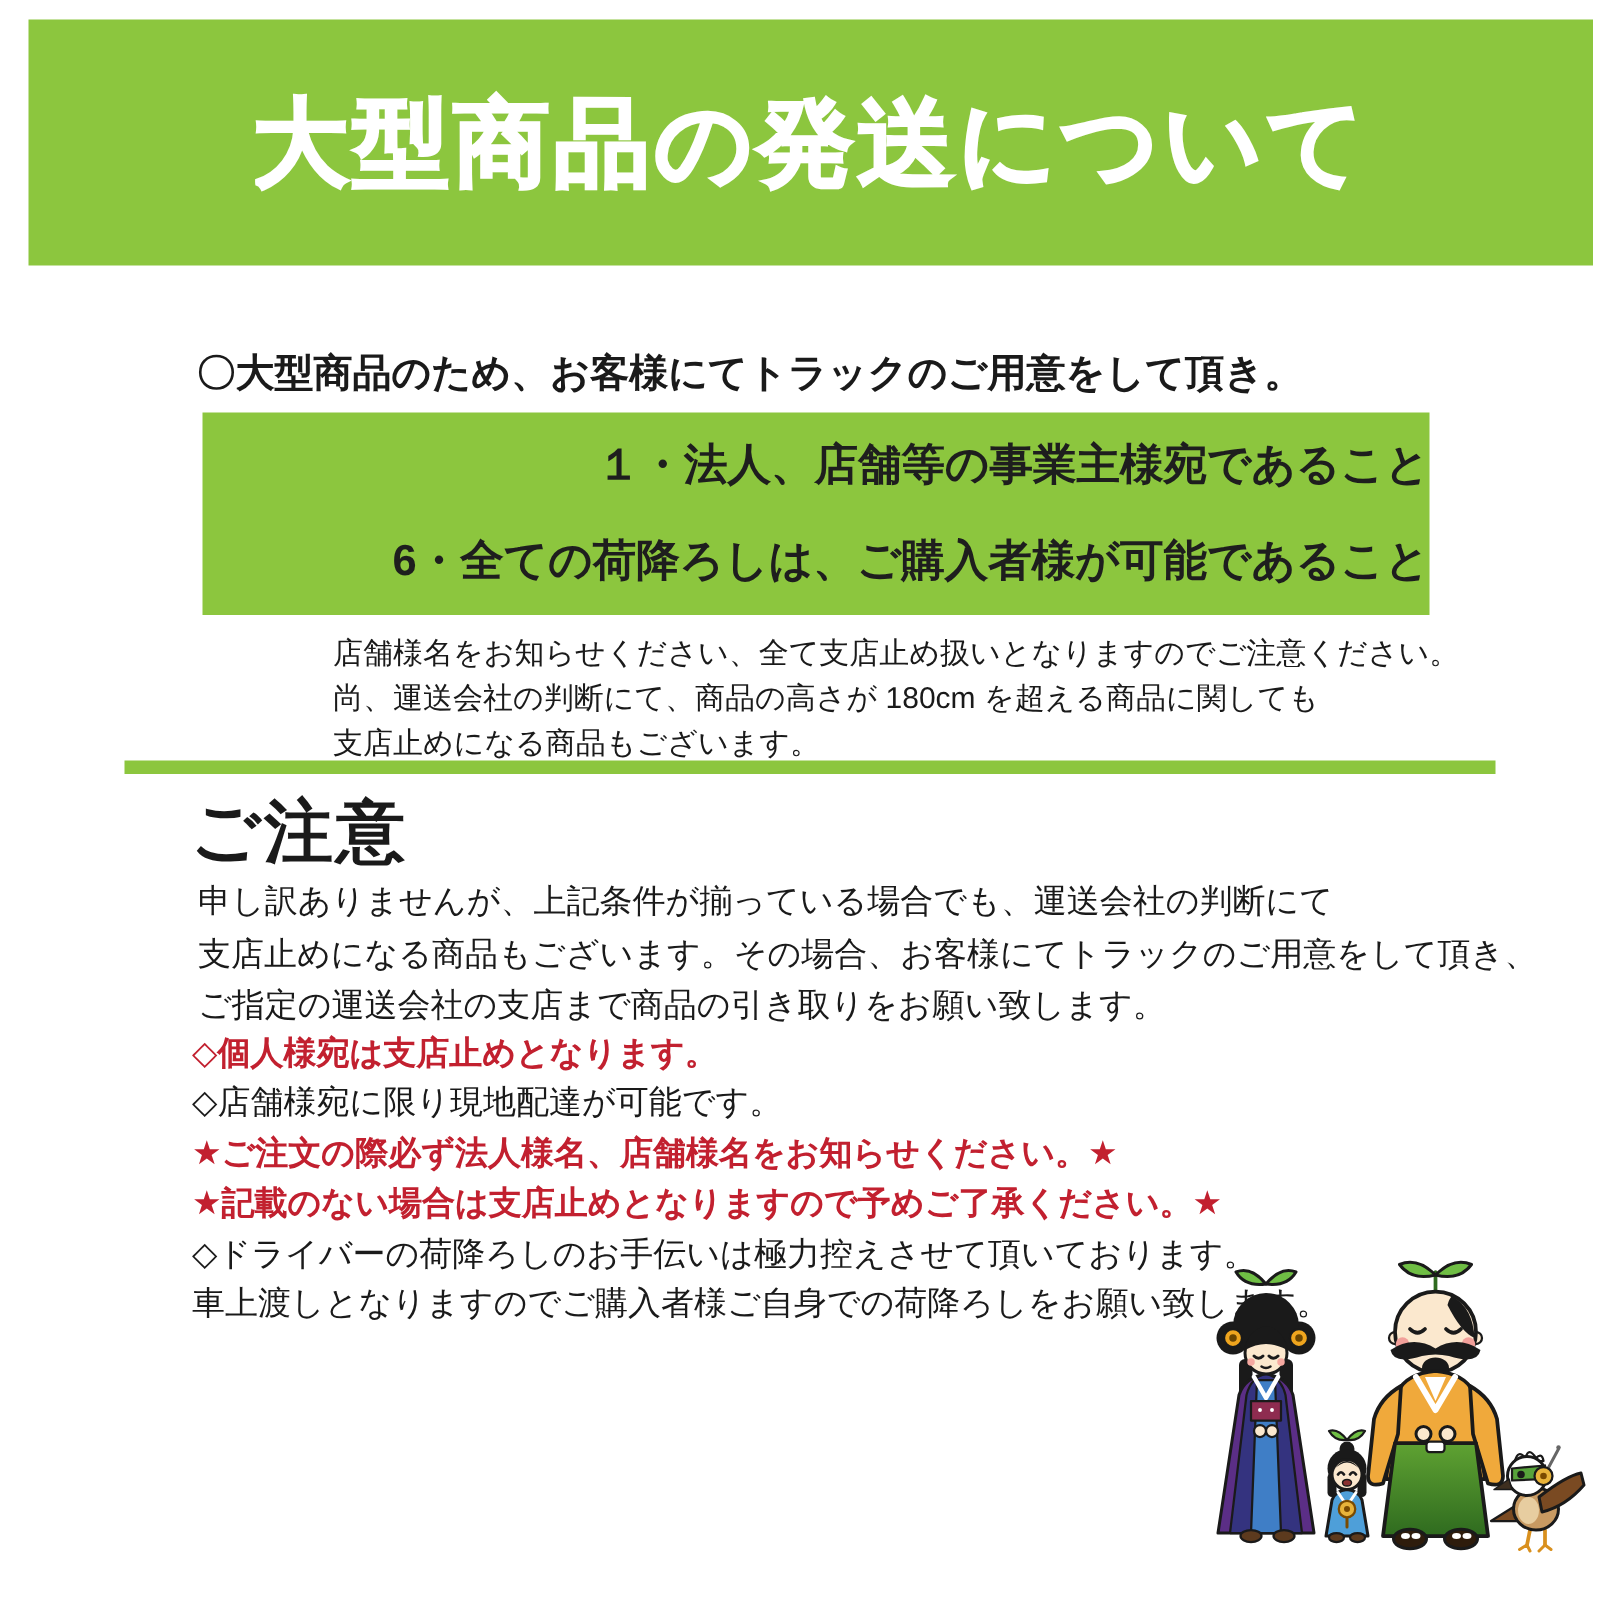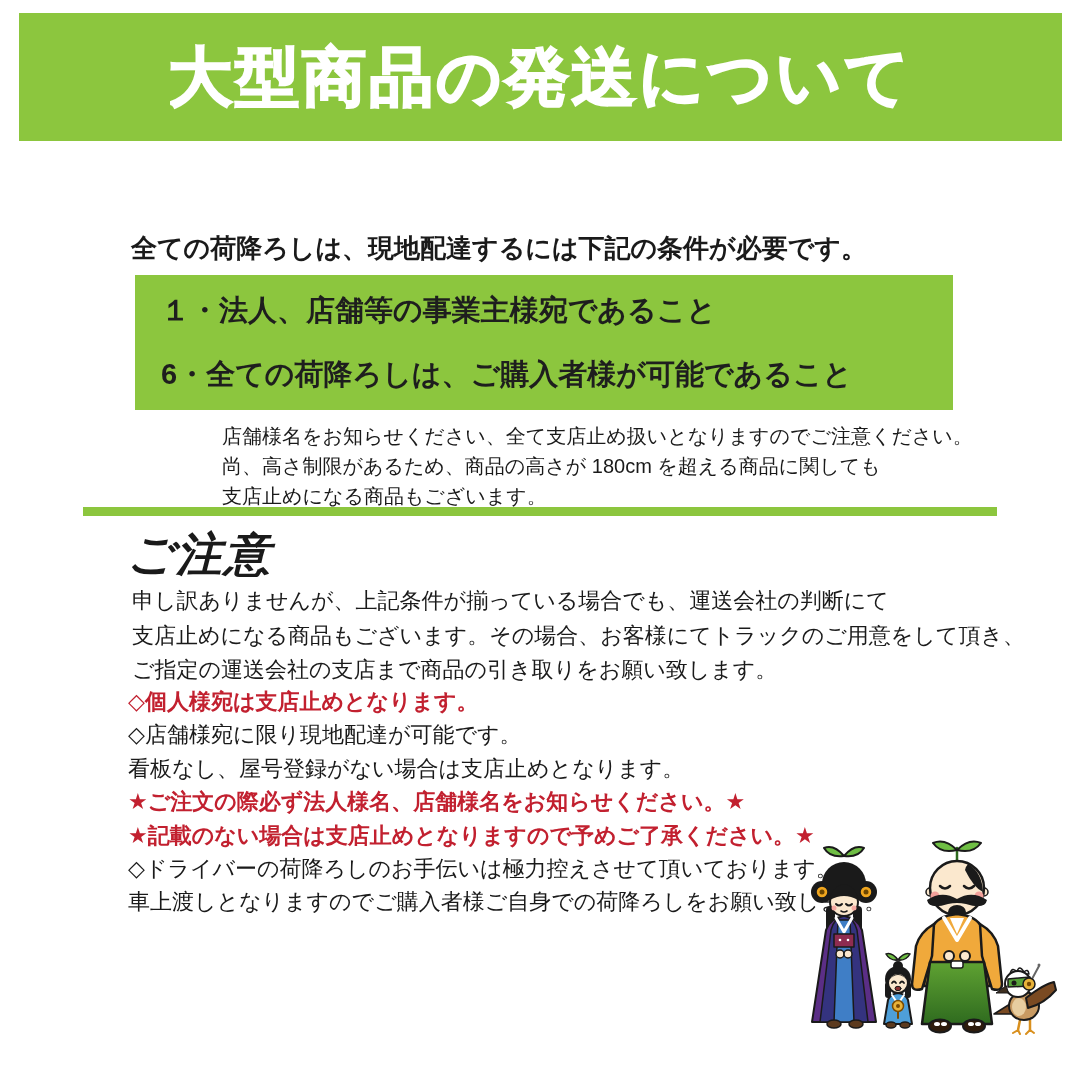--- a/index.html
+++ b/index.html
@@ -8,21 +8,21 @@
     width: 1080px;
     height: 1080px;
     background: #ffffff;
     overflow: hidden;
     font-family: "Liberation Sans", "DejaVu Sans", sans-serif;
     color: #1a1a1a;
   }
   .banner {
     position: absolute;
     left: 19px; top: 13px;
-    width: 1043px; height: 128px;
+    width: 1043px; height: 164px;
     background: #8CC63E;
     display: flex; align-items: center; justify-content: center;
   }
   .banner-title {
     margin: 0;
     font-size: 64px;
     font-weight: 900;
     letter-spacing: 3px;
     color: #ffffff;
     -webkit-text-stroke: 2px #ffffff;
@@ -43,20 +43,21 @@
     background: #8CC63E;
     box-sizing: border-box;
     padding: 20px 0 0 26px;
   }
   .cond-line {
     font-size: 29px;
     font-weight: bold;
     color: #1e1e1e;
     line-height: 31px;
     white-space: nowrap;
+    text-align: right;
   }
   .cond-line + .cond-line { margin-top: 33px; }
   .note {
     position: absolute;
     left: 222px; top: 421px;
   }
   .note-line {
     font-size: 20px;
     line-height: 30px;
     white-space: nowrap;
@@ -67,21 +68,20 @@
     width: 914px; height: 9px;
     background: #8CC63E;
   }
   .caution-heading {
     position: absolute;
     left: 127px; top: 524px;
     margin: 0;
     font-size: 46px;
     font-weight: 900;
     letter-spacing: 2px;
-    font-style: italic;
   }
   .caution-para {
     position: absolute;
     left: 132px; top: 584px;
   }
   .para-line {
     font-size: 22px;
     line-height: 34.5px;
     white-space: nowrap;
   }
@@ -108,47 +108,46 @@
 </style>
 </head>
 <body>
 
 <div class="canvas">
 
   <header class="banner">
     <h1 class="banner-title">大型商品の発送について</h1>
   </header>
 
-  <p class="lead">全ての荷降ろしは、現地配達するには下記の条件が必要です。</p>
+  <p class="lead">〇大型商品のため、お客様にてトラックのご用意をして頂き。</p>
 
   <div class="cond-box">
     <div class="cond-line">１・法人、店舗等の事業主様宛であること</div>
     <div class="cond-line">6・全ての荷降ろしは、ご購入者様が可能であること</div>
   </div>
 
   <div class="note">
     <div class="note-line">店舗様名をお知らせください、全て支店止め扱いとなりますのでご注意ください。</div>
-    <div class="note-line">尚、高さ制限があるため、商品の高さが 180cm を超える商品に関しても</div>
+    <div class="note-line">尚、運送会社の判断にて、商品の高さが 180cm を超える商品に関しても</div>
     <div class="note-line">支店止めになる商品もございます。</div>
   </div>
 
   <div class="divider"></div>
 
   <h2 class="caution-heading">ご注意</h2>
 
   <div class="caution-para">
     <div class="para-line">申し訳ありませんが、上記条件が揃っている場合でも、運送会社の判断にて</div>
     <div class="para-line">支店止めになる商品もございます。その場合、お客様にてトラックのご用意をして頂き、</div>
     <div class="para-line">ご指定の運送会社の支店まで商品の引き取りをお願い致します。</div>
   </div>
 
   <div class="caution-items">
     <div class="item red">◇個人様宛は支店止めとなります。</div>
     <div class="item black">◇店舗様宛に限り現地配達が可能です。</div>
-    <div class="item black">看板なし、屋号登録がない場合は支店止めとなります。</div>
     <div class="item red">★ご注文の際必ず法人様名、店舗様名をお知らせください。★</div>
     <div class="item red">★記載のない場合は支店止めとなりますので予めご了承ください。★</div>
     <div class="item black">◇ドライバーの荷降ろしのお手伝いは極力控えさせて頂いております。</div>
     <div class="item black">車上渡しとなりますのでご購入者様ご自身での荷降ろしをお願い致します。</div>
   </div>
 
   <figure class="mascots">
     <svg viewBox="0 0 285 200" xmlns="http://www.w3.org/2000/svg">
       <defs>
         <linearGradient id="hakama" x1="0" y1="0" x2="0" y2="1">

